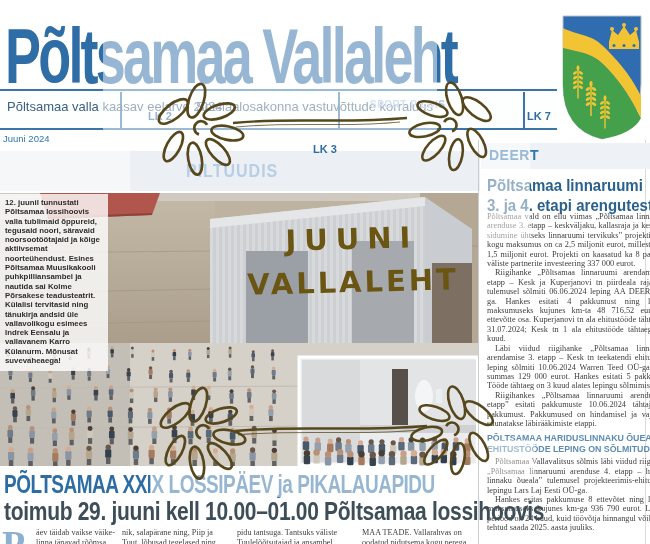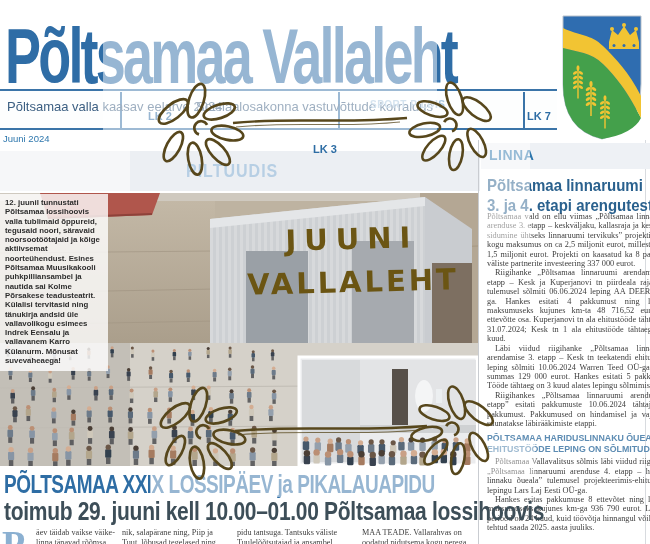--- a/index.html
+++ b/index.html
@@ -491,21 +491,21 @@
   <div class="caption-box">12. juunil tunnustati Põltsamaa lossihoovis valla tublimaid õppureid, tegusaid noori, säravaid noorsootöötajaid ja kõige aktiivsemat noorteühendust. Esines Põltsamaa Muusikakooli puhkpilliansambel ja nautida sai Kolme Põrsakese teadusteatrit. Külalisi tervitasid ning tänukirja andsid üle vallavolikogu esimees Indrek Eensalu ja vallavanem Karro Külanurm. Mõnusat suvevaheaega!</div>
 
   <div class="juuni-overlay">
     <div class="l1">JUUNI</div>
     <div class="l2">VALLALEHT</div>
   </div>
 
   <div class="col-divider"></div>
   <div class="page-edge"></div>
   <div class="teade-band"></div>
-  <div class="teade">LINNA</div>
+  <div class="teade">DEERT</div>
   <div class="rc-headline">
     <span style="display:block;">Põltsamaa linnaruumi</span>
     <span style="display:block;">3. ja 4. etapi arengutest</span>
   </div>
   <div class="rc-body">
     <p class="first">Põltsamaa vald on ellu viimas „Põltsamaa linnaruumi arenduse 3. etapp – keskväljaku, kallasraja ja kesklinna sidumine ühtseks linnaruumi tervikuks” projekti, mille kogu maksumus on ca 2,5 miljonit eurot, millest toetus 1,5 miljonit eurot. Projekti on kaasatud ka 8 partnerit, väliste partnerite investeering 337 000 eurot.</p>
     <p>Riigihanke „Põltsamaa linnaruumi arendamise 3. etapp – Kesk ja Kuperjanovi tn piirdeala rajamine” tulemusel sõlmiti 06.06.2024 leping AA DEERT OÜ-ga. Hankes esitati 4 pakkumust ning lepingu maksumuseks kujunes km-ta 48 716,52 eurot, sh ettevõtte osa. Kuperjanovi tn ala ehitustööde tähtaeg on 31.07.2024; Kesk tn 1 ala ehitustööde tähtaeg on 2 kuud.</p>
     <p>Läbi viidud riigihanke „Põltsamaa linnaruumi arendamise 3. etapp – Kesk tn teekatendi ehitustööd” leping sõlmiti 10.06.2024 Warren Teed OÜ-ga km-ta summas 129 000 eurot. Hankes esitati 5 pakkumust. Tööde tähtaeg on 3 kuud alates lepingu sõlmimisest.</p>
     <p>Riigihankes „Põltsamaa linnaruumi arenduse 3. etapp” esitati pakkumuste 10.06.2024 tähtajaks 5 pakkumust. Pakkumused on hindamisel ja vajadusel suunatakse läbirääkimiste etappi.</p>
     <div class="rc-subhead">

